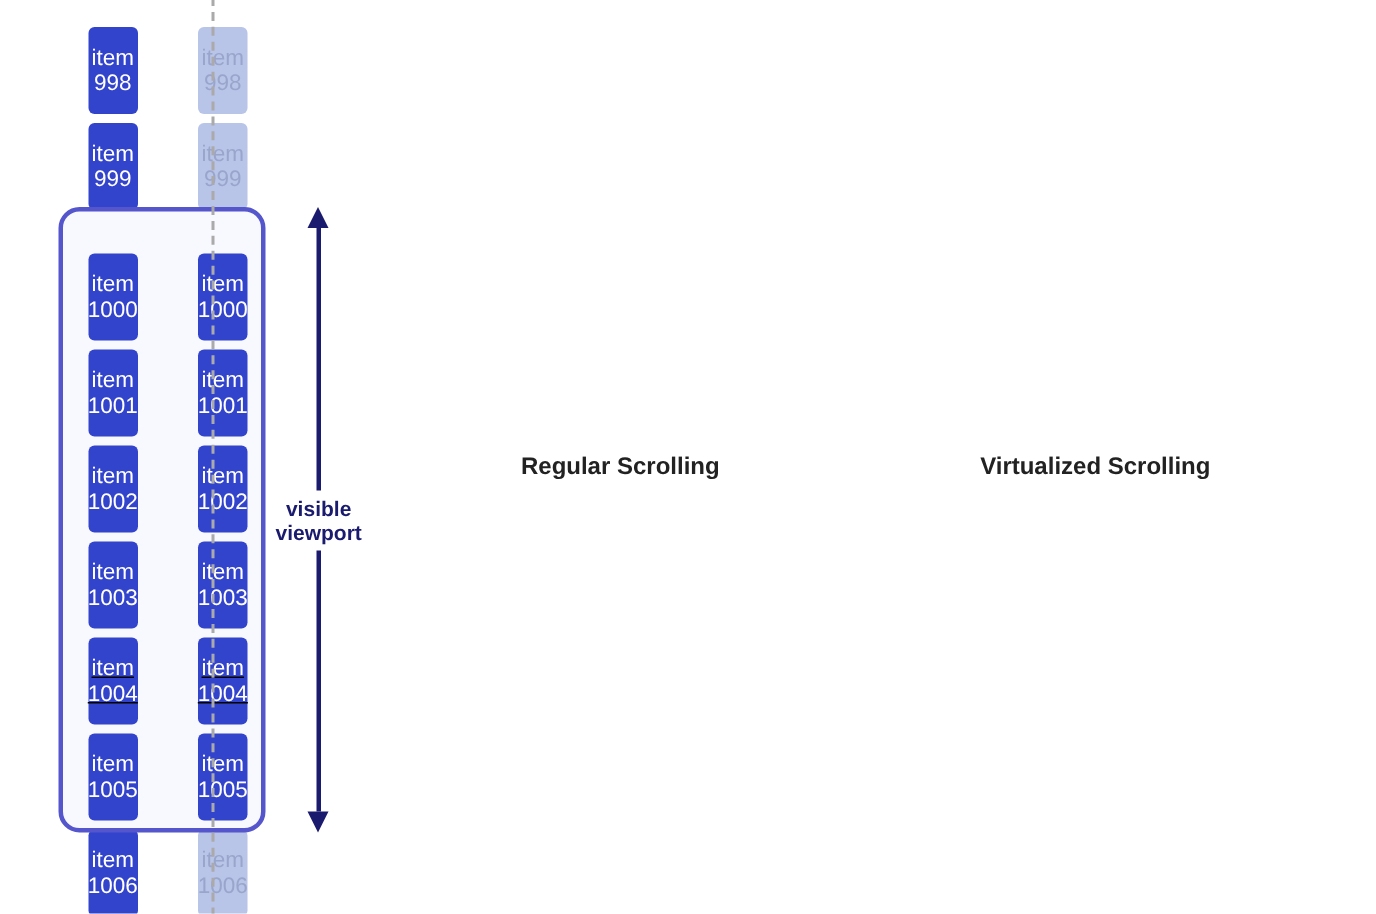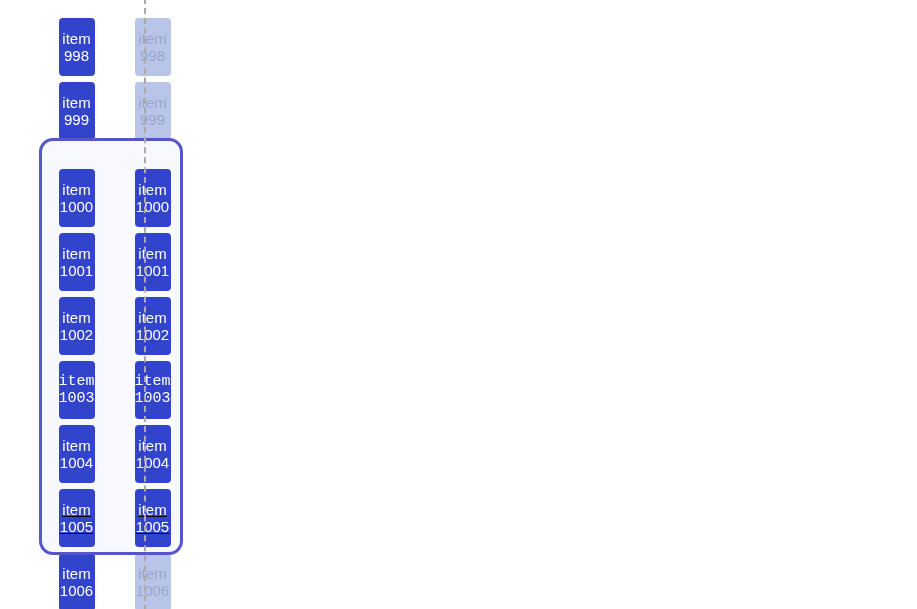--- a/index.html
+++ b/index.html
@@ -228,61 +228,69 @@
             </div>
           </div>
           <div class="row-right">
             <div class="item-virt-active">
               <span>item 1002</span>
             </div>
           </div>
         </div>
         <div style="height:6px;"></div>
 
-        <div class="row-pair" style="position:relative;z-index:6;font-family:Liberation Mono, monospace;">
+        <div class="row-pair" style="position:relative;z-index:6;">
           <div class="row-left">
             <div class="item-regular">
               <span>item 1003</span>
             </div>
           </div>
           <div class="row-right">
             <div class="item-virt-active">
               <span>item 1003</span>
             </div>
           </div>
         </div>
         <div style="height:6px;"></div>
 
+        <div class="row-pair" style="position:relative;z-index:6;text-decoration:underline;">
+          <div class="row-left">
+            <div class="item-regular">
+              <span>item 1004</span>
+            </div>
+          </div>
+          <div class="row-right">
+            <div class="item-virt-active">
+              <span>item 1004</span>
+            </div>
+          </div>
+        </div>
+        <div style="height:6px;"></div>
+
         <div class="row-pair" style="position:relative;z-index:6;">
           <div class="row-left">
             <div class="item-regular">
-              <span>item 1004</span>
-            </div>
-          </div>
-          <div class="row-right">
-            <div class="item-virt-active">
-              <span>item 1004</span>
-            </div>
-          </div>
-        </div>
-        <div style="height:6px;"></div>
-
-        <div class="row-pair" style="position:relative;z-index:6;text-decoration:underline;">
-          <div class="row-left">
-            <div class="item-regular">
               <span>item 1005</span>
             </div>
           </div>
           <div class="row-right">
             <div class="item-virt-active">
               <span>item 1005</span>
             </div>
           </div>
         </div>
 
+        <div class="arrow-container" style="top:-8px; bottom:-8px; right:14px;">
+          <div class="arrow-head-up"></div>
+          <div class="arrow-line"></div>
+          <div class="arrow-label" style="white-space:pre-line;">visible
+viewport</div>
+          <div class="arrow-line"></div>
+          <div class="arrow-head-down"></div>
+        </div>
       </div>
 
       <div class="row-pair">
         <div class="row-left">
           <div class="item-regular">
             <span>item 1006</span>
           </div>
         </div>
         <div class="row-right">
           <div class="item-virt-inactive">
@@ -291,14 +299,16 @@
         </div>
       </div>
 
     </div>
 
     <div class="divider"></div>
 
   </div>
 
   <div class="labels-row">
+    <div class="label-col">Regular Scrolling</div>
+    <div class="label-col">Virtualized Scrolling</div>
   </div>
 </div>
 
 </body></html>

